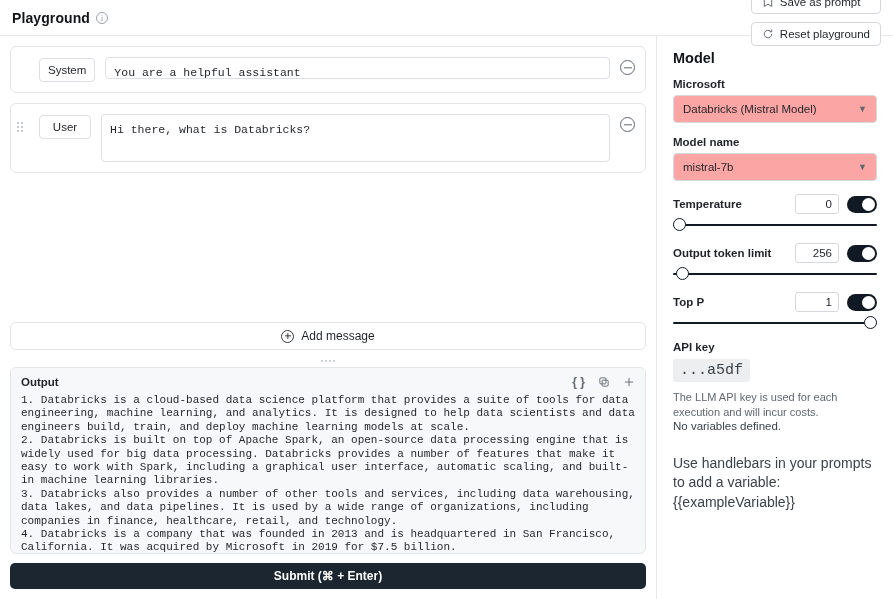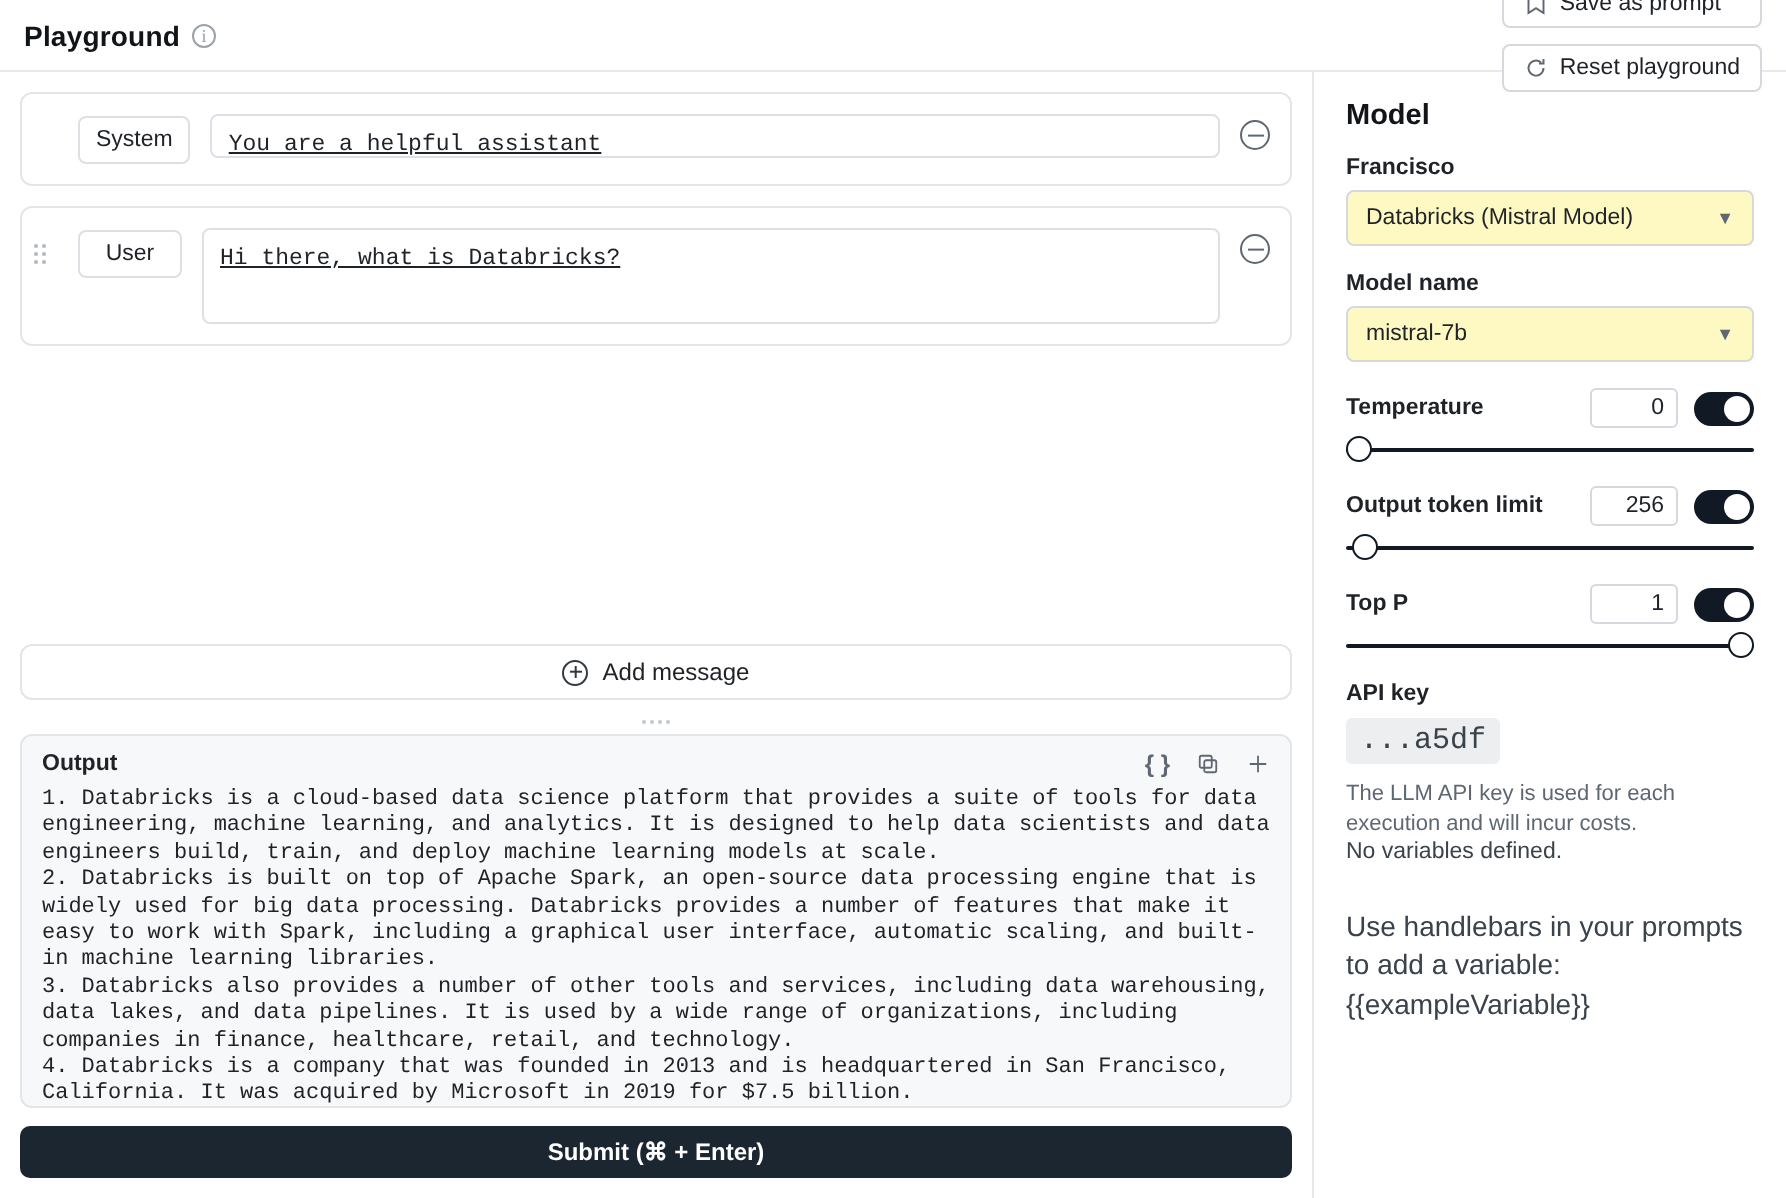--- a/index.html
+++ b/index.html
@@ -118,21 +118,20 @@
     border: 1px solid #dde0e4;
     border-radius: 4px;
     padding: 7px 8px;
     font-family: "Liberation Mono", monospace;
     font-size: 11.5px;
     color: #1f2328;
     background: #fff;
     resize: none;
     outline: none;
     line-height: 1.35;
-    text-decoration: underline;
   }
   .msg.system .msg-input { height: 22px; overflow: hidden; }
   .msg.user .msg-input { height: 48px; }
   .remove-btn {
     flex: 0 0 auto;
     margin-left: 10px;
     margin-top: 3px;
     width: 15px; height: 15px;
     border-radius: 50%;
     border: 1.4px solid #5f6772;
@@ -244,21 +243,21 @@
   .field-label {
     font-size: 11.5px;
     font-weight: bold;
     color: #1f2328;
     margin-bottom: 5px;
   }
   .select {
     height: 28px;
     border: 1px solid #d5d9dd;
     border-radius: 4px;
-    background: #fef9c3;
+    background: #fca5a5;
     display: flex;
     align-items: center;
     padding: 0 9px;
     font-size: 11.5px;
     color: #1f2328;
     cursor: pointer;
     margin-bottom: 13px;
   }
   .select .chev { margin-left: auto; color: #5f6772; font-size: 9px; }
 
@@ -436,21 +435,21 @@
 3. Databricks also provides a number of other tools and services, including data warehousing, data lakes, and data pipelines. It is used by a wide range of organizations, including companies in finance, healthcare, retail, and technology.
 4. Databricks is a company that was founded in 2013 and is headquartered in San Francisco, California. It was acquired by Microsoft in 2019 for $7.5 billion.</div>
       </div>
 
       <button class="submit">Submit (⌘ + Enter)</button>
     </div>
 
     <div class="right">
       <div class="panel-title">Model</div>
 
-      <div class="field-label">Francisco</div>
+      <div class="field-label">Microsoft</div>
       <div class="select">
         <span>Databricks (Mistral Model)</span>
         <span class="chev">▼</span>
       </div>
 
       <div class="field-label">Model name</div>
       <div class="select">
         <span>mistral-7b</span>
         <span class="chev">▼</span>
       </div>

